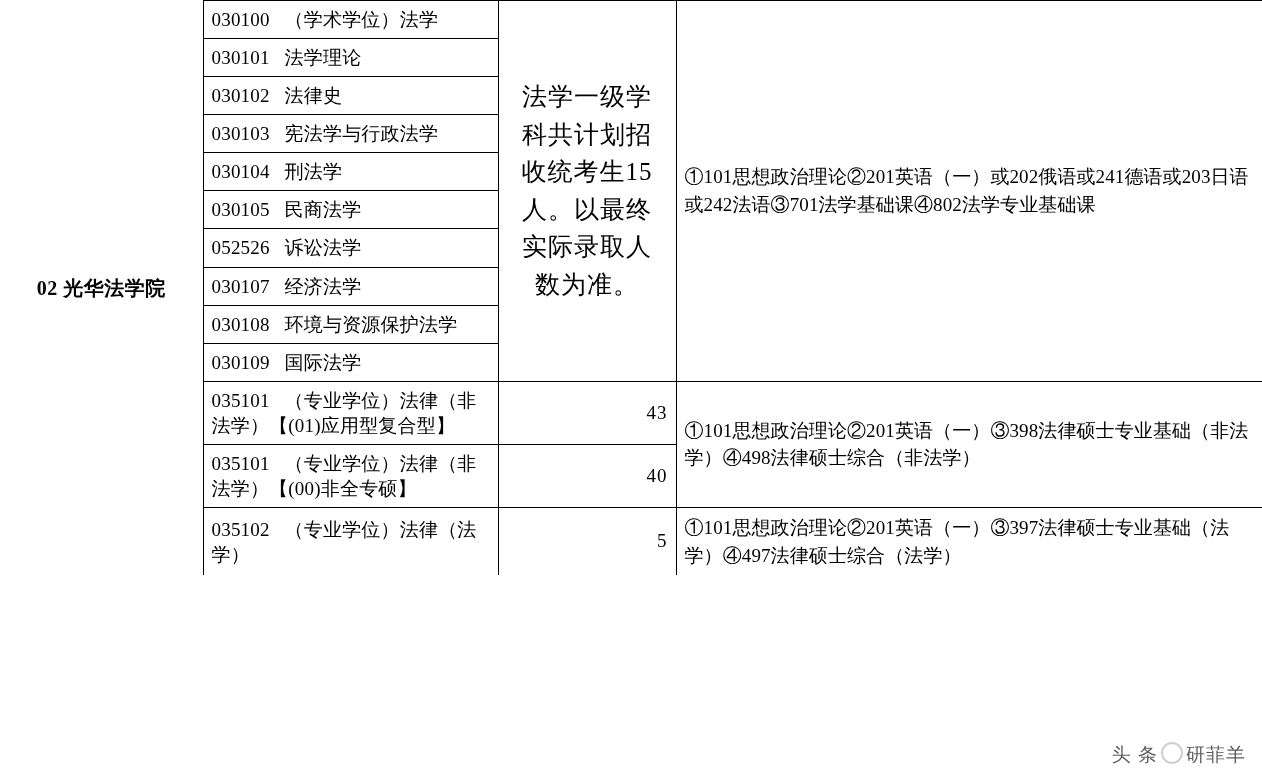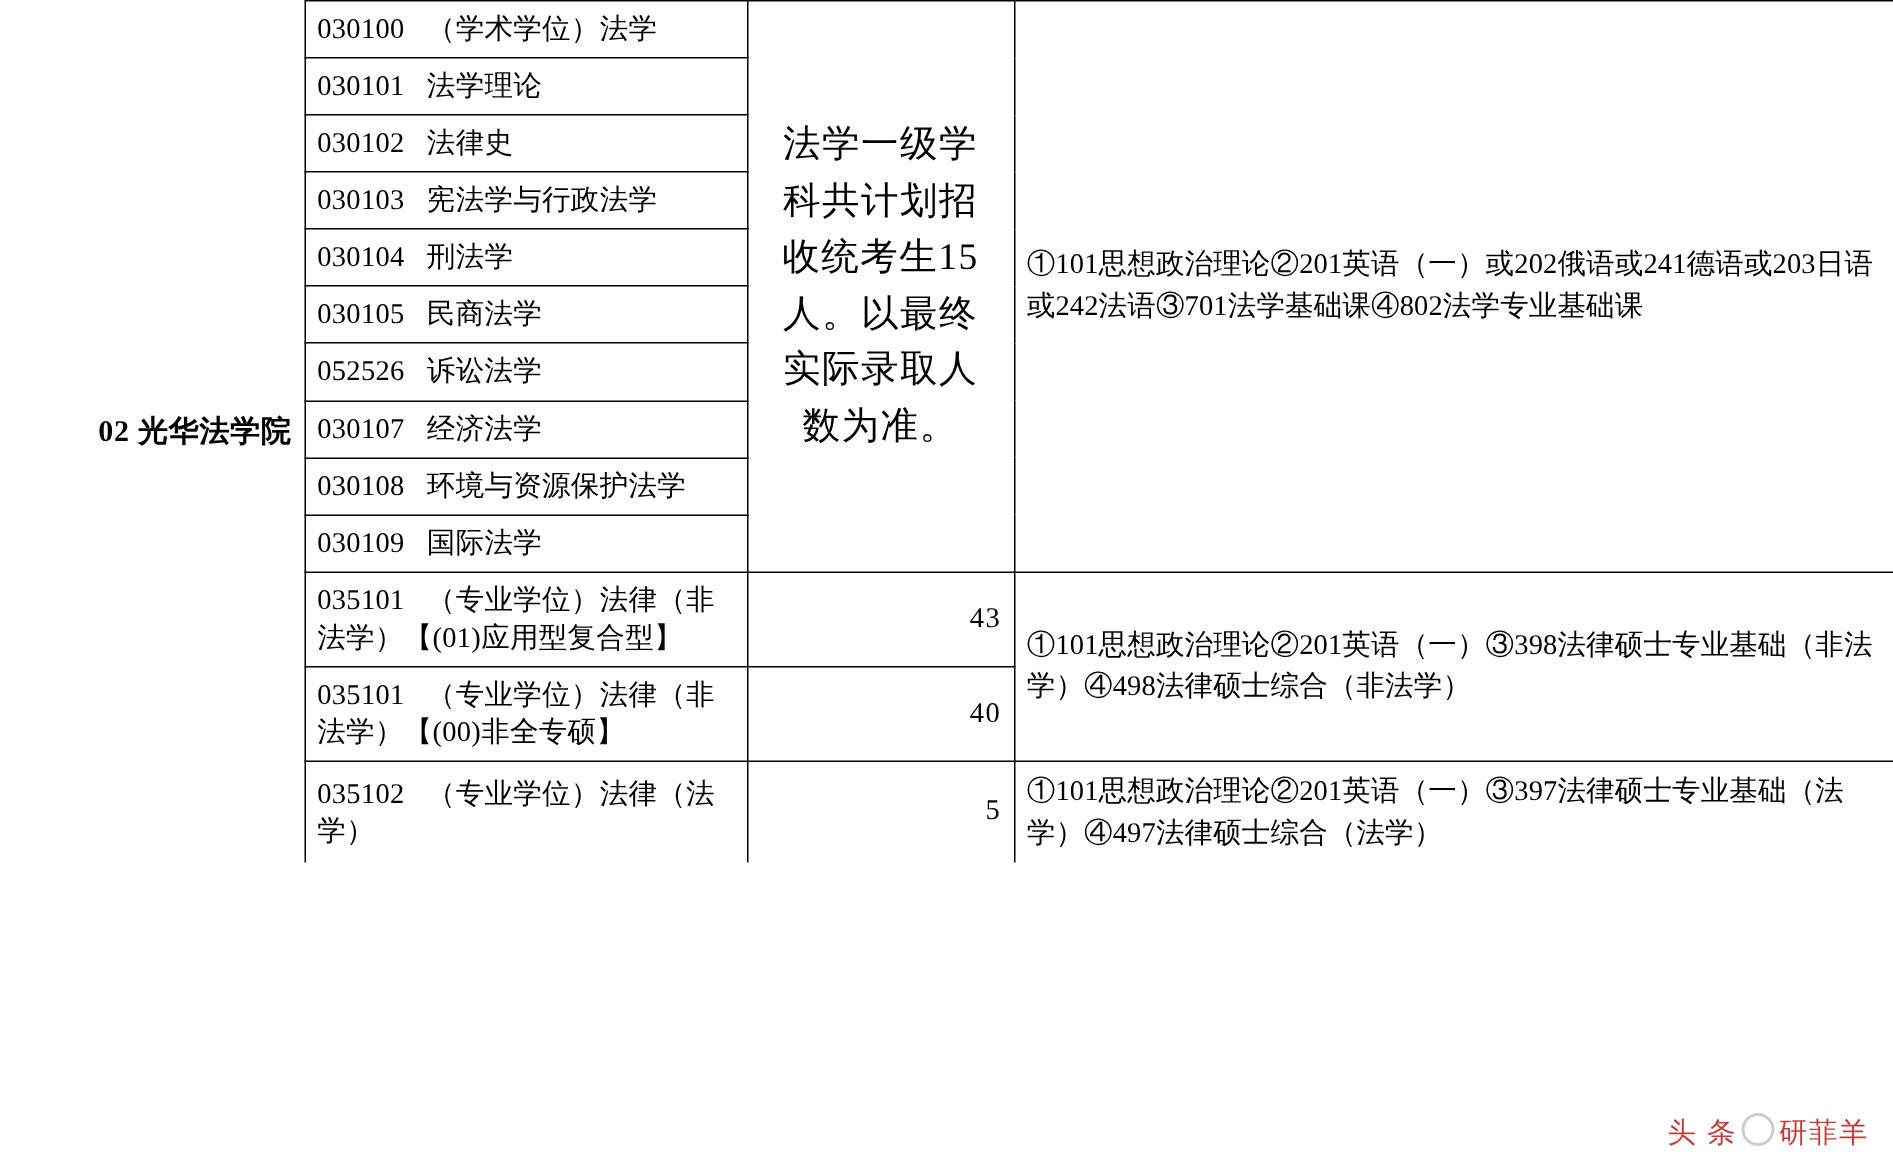--- a/index.html
+++ b/index.html
@@ -34,21 +34,21 @@
     word-break: break-all;
   }
   
   col.c-college { width: 203px; }
   col.c-major   { width: 295px; }
   col.c-quota   { width: 178px; }
   col.c-subject { width: 586px; }
 
   .college-cell {
     font-weight: bold;
-    text-align: right;
+    text-align: center;
     font-size: 20px;
     letter-spacing: 0.5px;
     padding-left: 10px;
     border-left: none !important;
     border-top: none !important;
     border-bottom: none !important;
   }
   .major-cell {
     text-align: left;
     letter-spacing: 0.2px;
@@ -75,21 +75,21 @@
   }
   .num { font-size: 19px; }
   .edge-none-bottom { border-bottom: none !important; }
 
   .watermark {
     position: absolute;
     right: 16px;
     bottom: 14px;
     font-family: "Liberation Sans", sans-serif;
     font-size: 19px;
-    color: #b91c1c;
+    color: #404040;
     opacity: 0.85;
     letter-spacing: 1px;
     white-space: nowrap;
     pointer-events: none;
   }
   .watermark .wm-icon {
     display: inline-block;
     width: 18px;
     height: 18px;
     border: 2px solid #c6c6c6;

